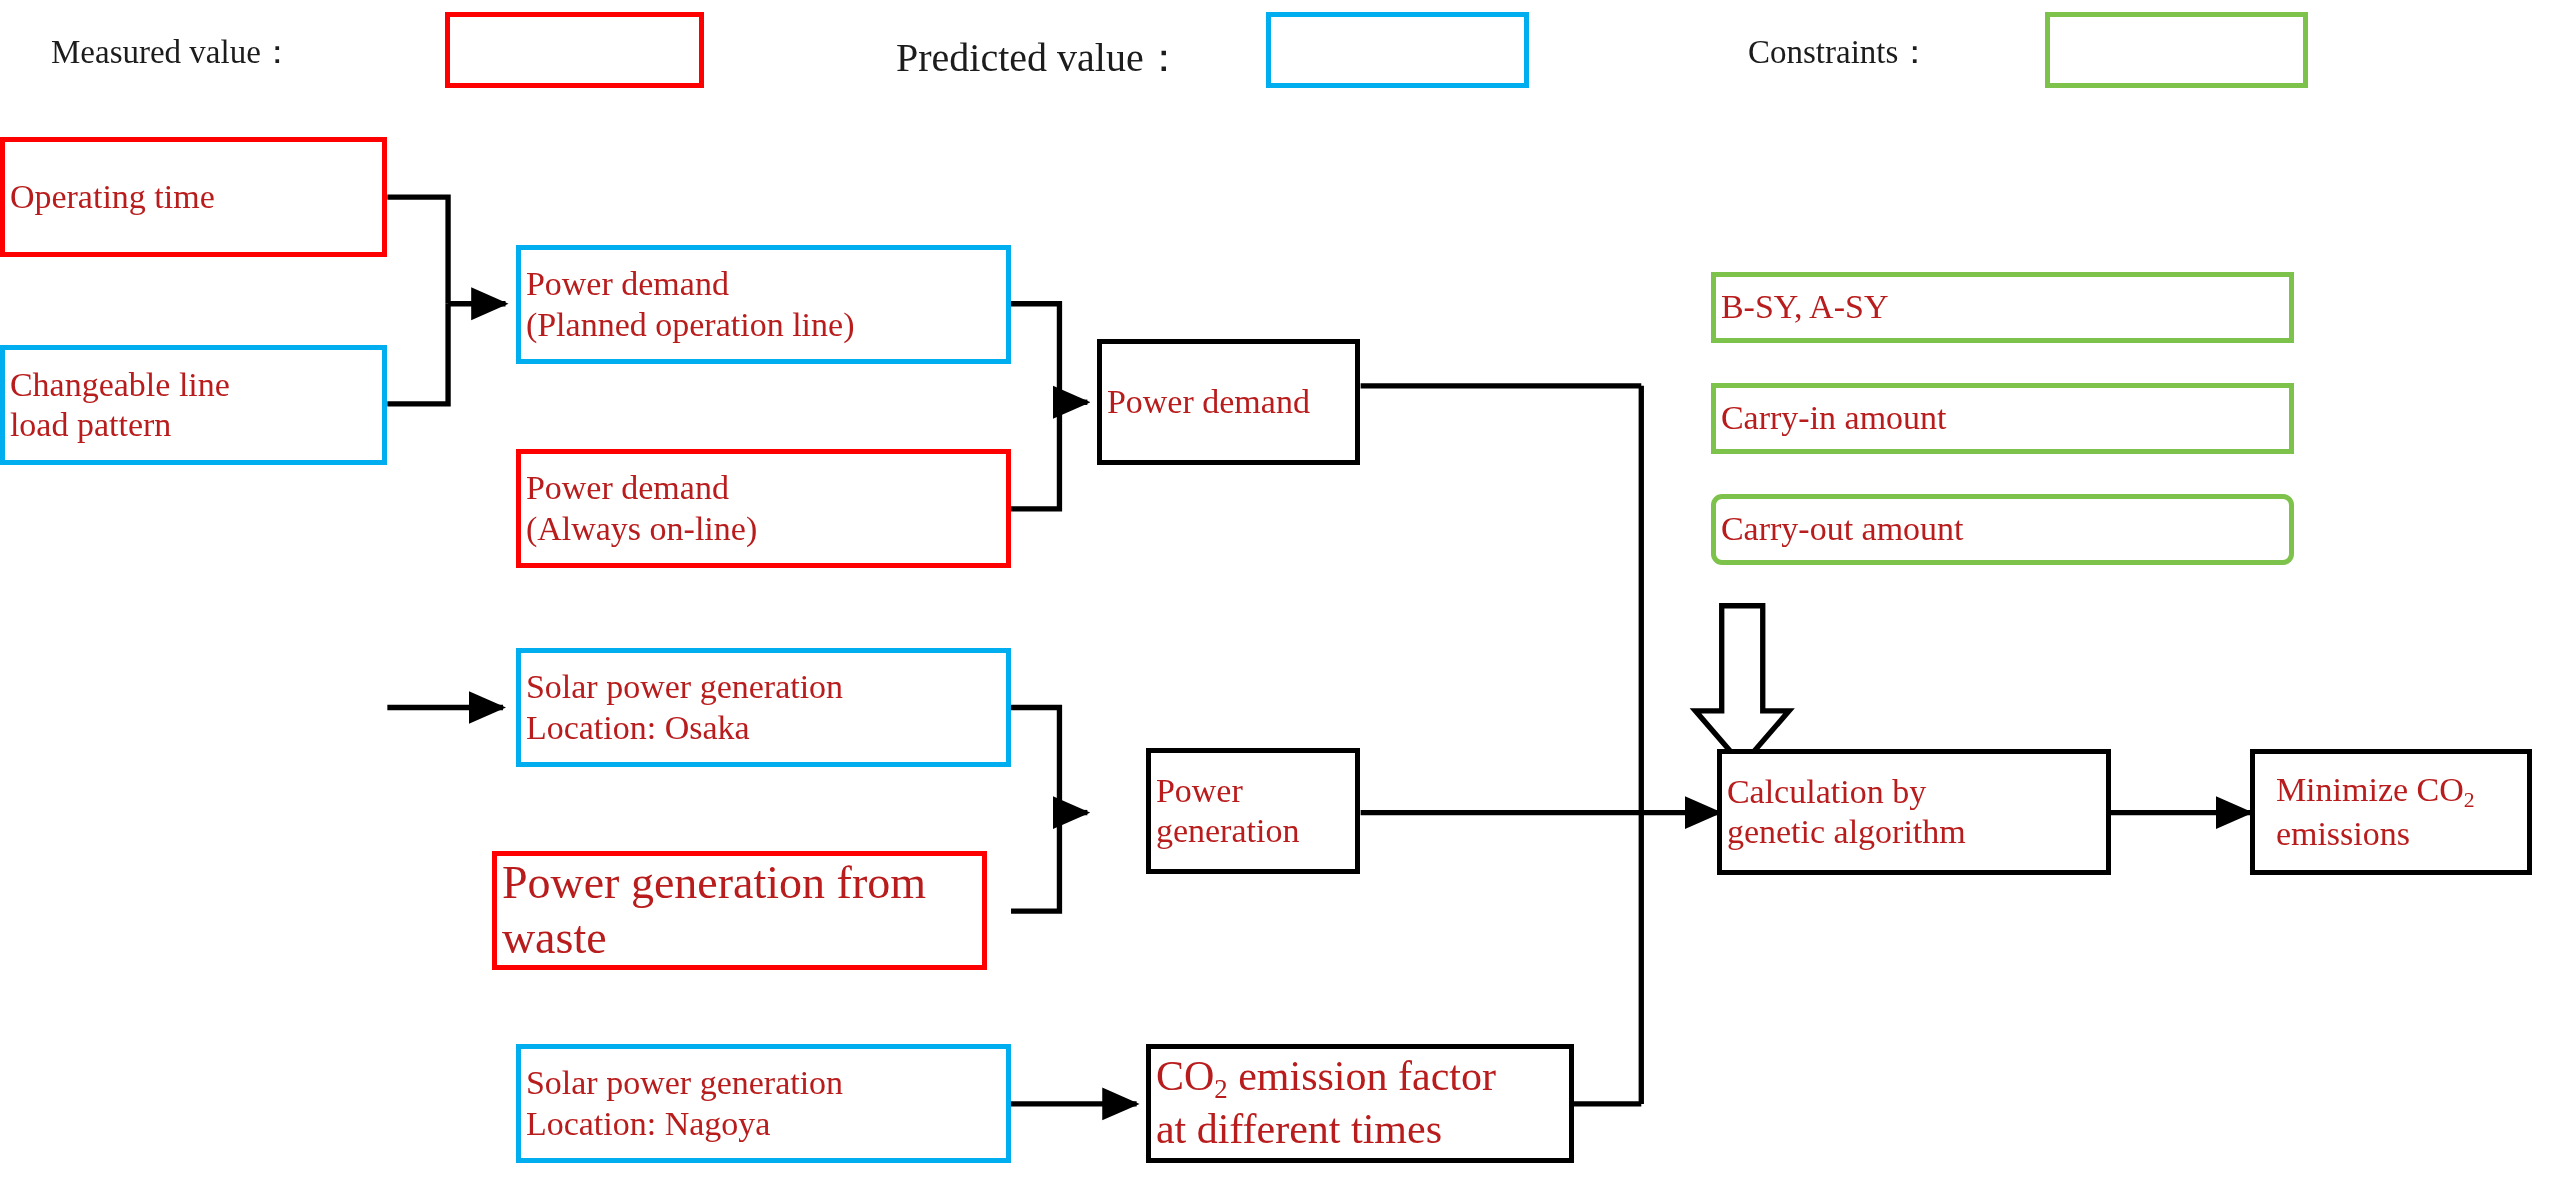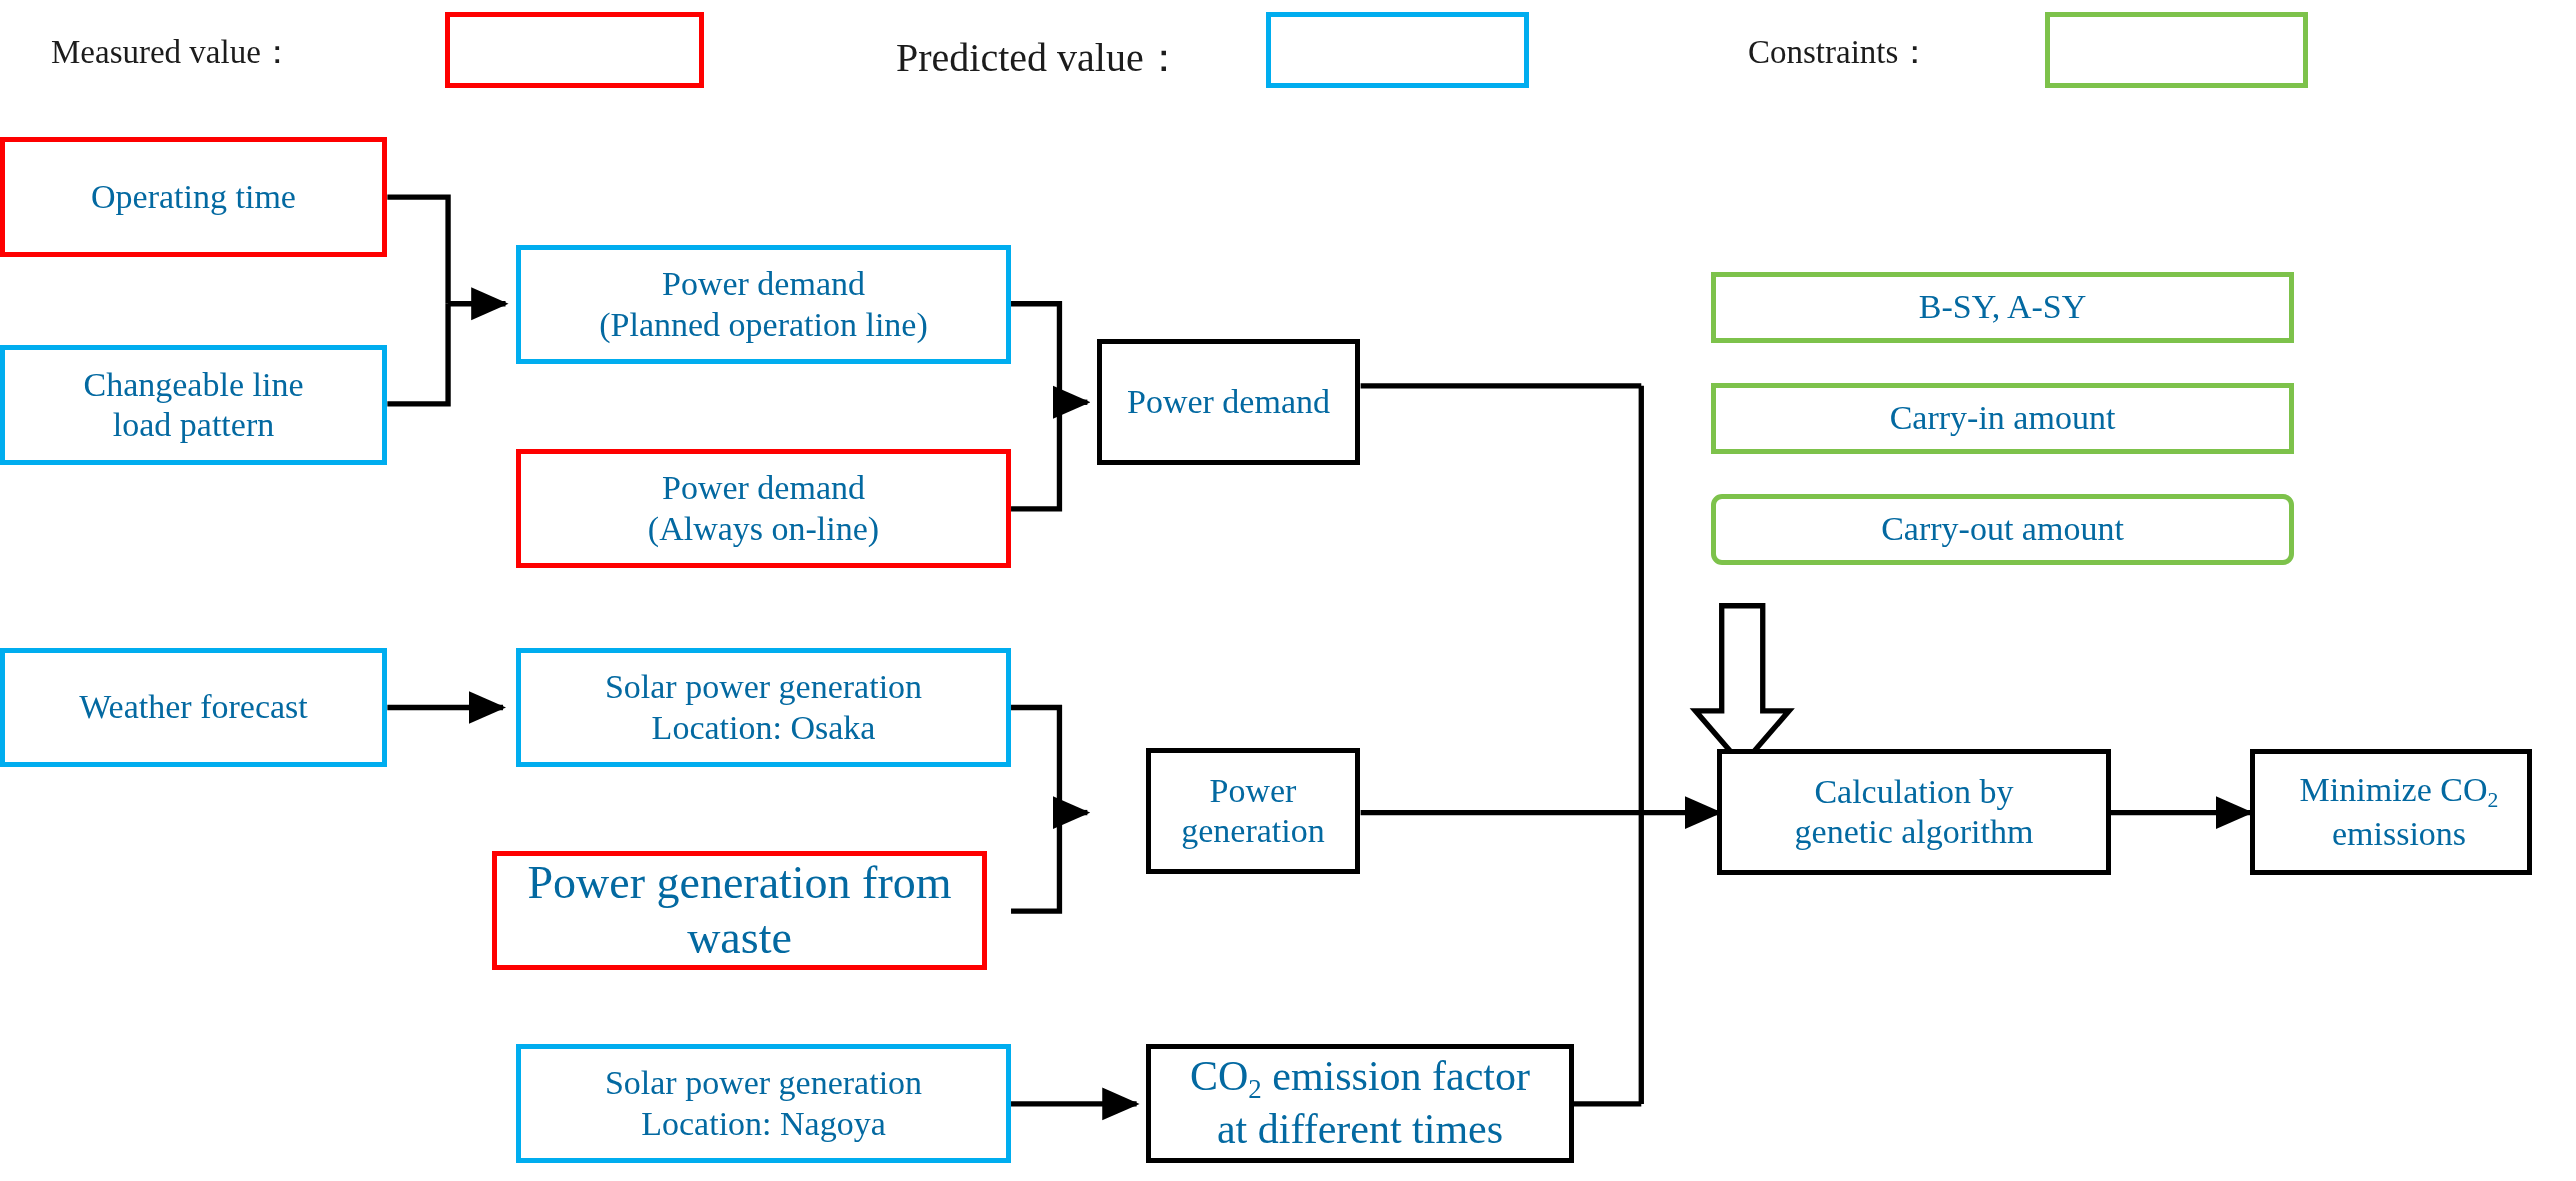--- a/index.html
+++ b/index.html
@@ -1,20 +1,20 @@
 <!DOCTYPE html>
 <html style="font-size:13px"><head>
 <meta charset="utf-8">
 <style>
   html,body{margin:0;padding:0;background:#ffffff;}
   body{font-family:"Liberation Serif","DejaVu Serif",serif;}
   #stage{position:relative;width:2552px;height:1182px;background:#fff;overflow:hidden;}
   #wires{position:absolute;left:0;top:0;width:2576px;height:1182px;}
   .node{position:absolute;box-sizing:border-box;background:#fff;display:flex;align-items:center;
-        justify-content:center;text-align:center;line-height:1.18;color:#0369a1;}
+        justify-content:center;text-align:left;line-height:1.18;color:#b91c1c;}
   .node .txt{display:block;width:100%;padding:0 4.9px;}
   .red{border:5.7px solid #FE0000;}
   .blue{border:5.7px solid #00ADEF;}
   .green{border:5.7px solid #7DC24B;}
   .black{border:5.7px solid #000000;}
   .legend-lbl{position:absolute;white-space:nowrap;color:#1c1c1c;}
   .legend-box{position:absolute;box-sizing:border-box;background:#fff;}
   .legend-box.red{border:5.7px solid #FE0000;}
   .legend-box.blue{border:5.7px solid #00ADEF;}
   .legend-box.green{border:5.7px solid #7DC24B;}
@@ -98,23 +98,20 @@
     <span class="txt">
       <span>Power demand</span><br>
       <span>(Always on-line)</span>
     </span>
   </div>
 
   <div class="node black" style="left:1097px;top:339px;width:263px;height:126px;font-size:34px;">
     <span class="txt">Power demand</span>
   </div>
 
-  <div class="node blue" style="left:0px;top:648px;width:387px;height:119px;font-size:34px;">
-    <span class="txt">Weather forecast</span>
-  </div>
 
   <div class="node blue" style="left:516px;top:648px;width:495px;height:119px;font-size:34px;">
     <span class="txt">
       <span>Solar power generation</span><br>
       <span>Location: Osaka</span>
     </span>
   </div>
 
   <div class="node red" style="left:492px;top:851px;width:495px;height:119px;font-size:46px;">
     <span class="txt">

